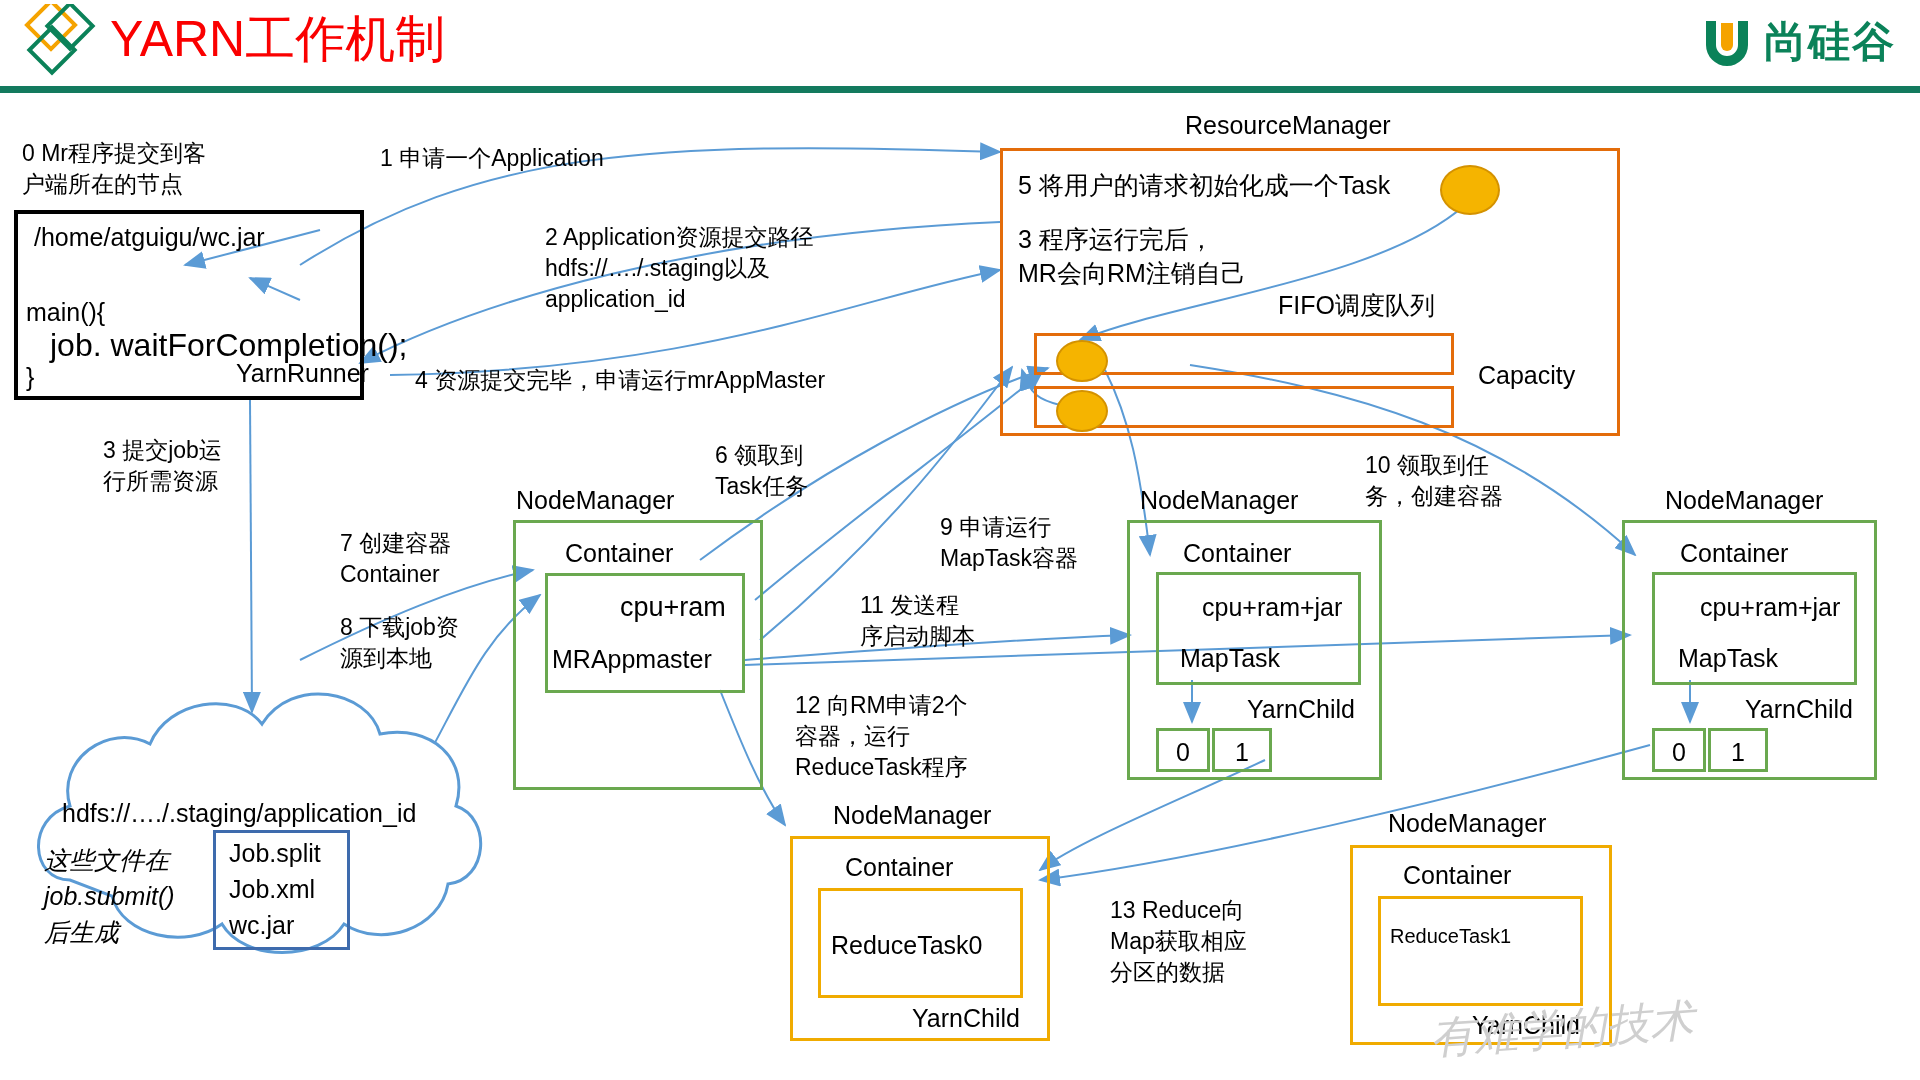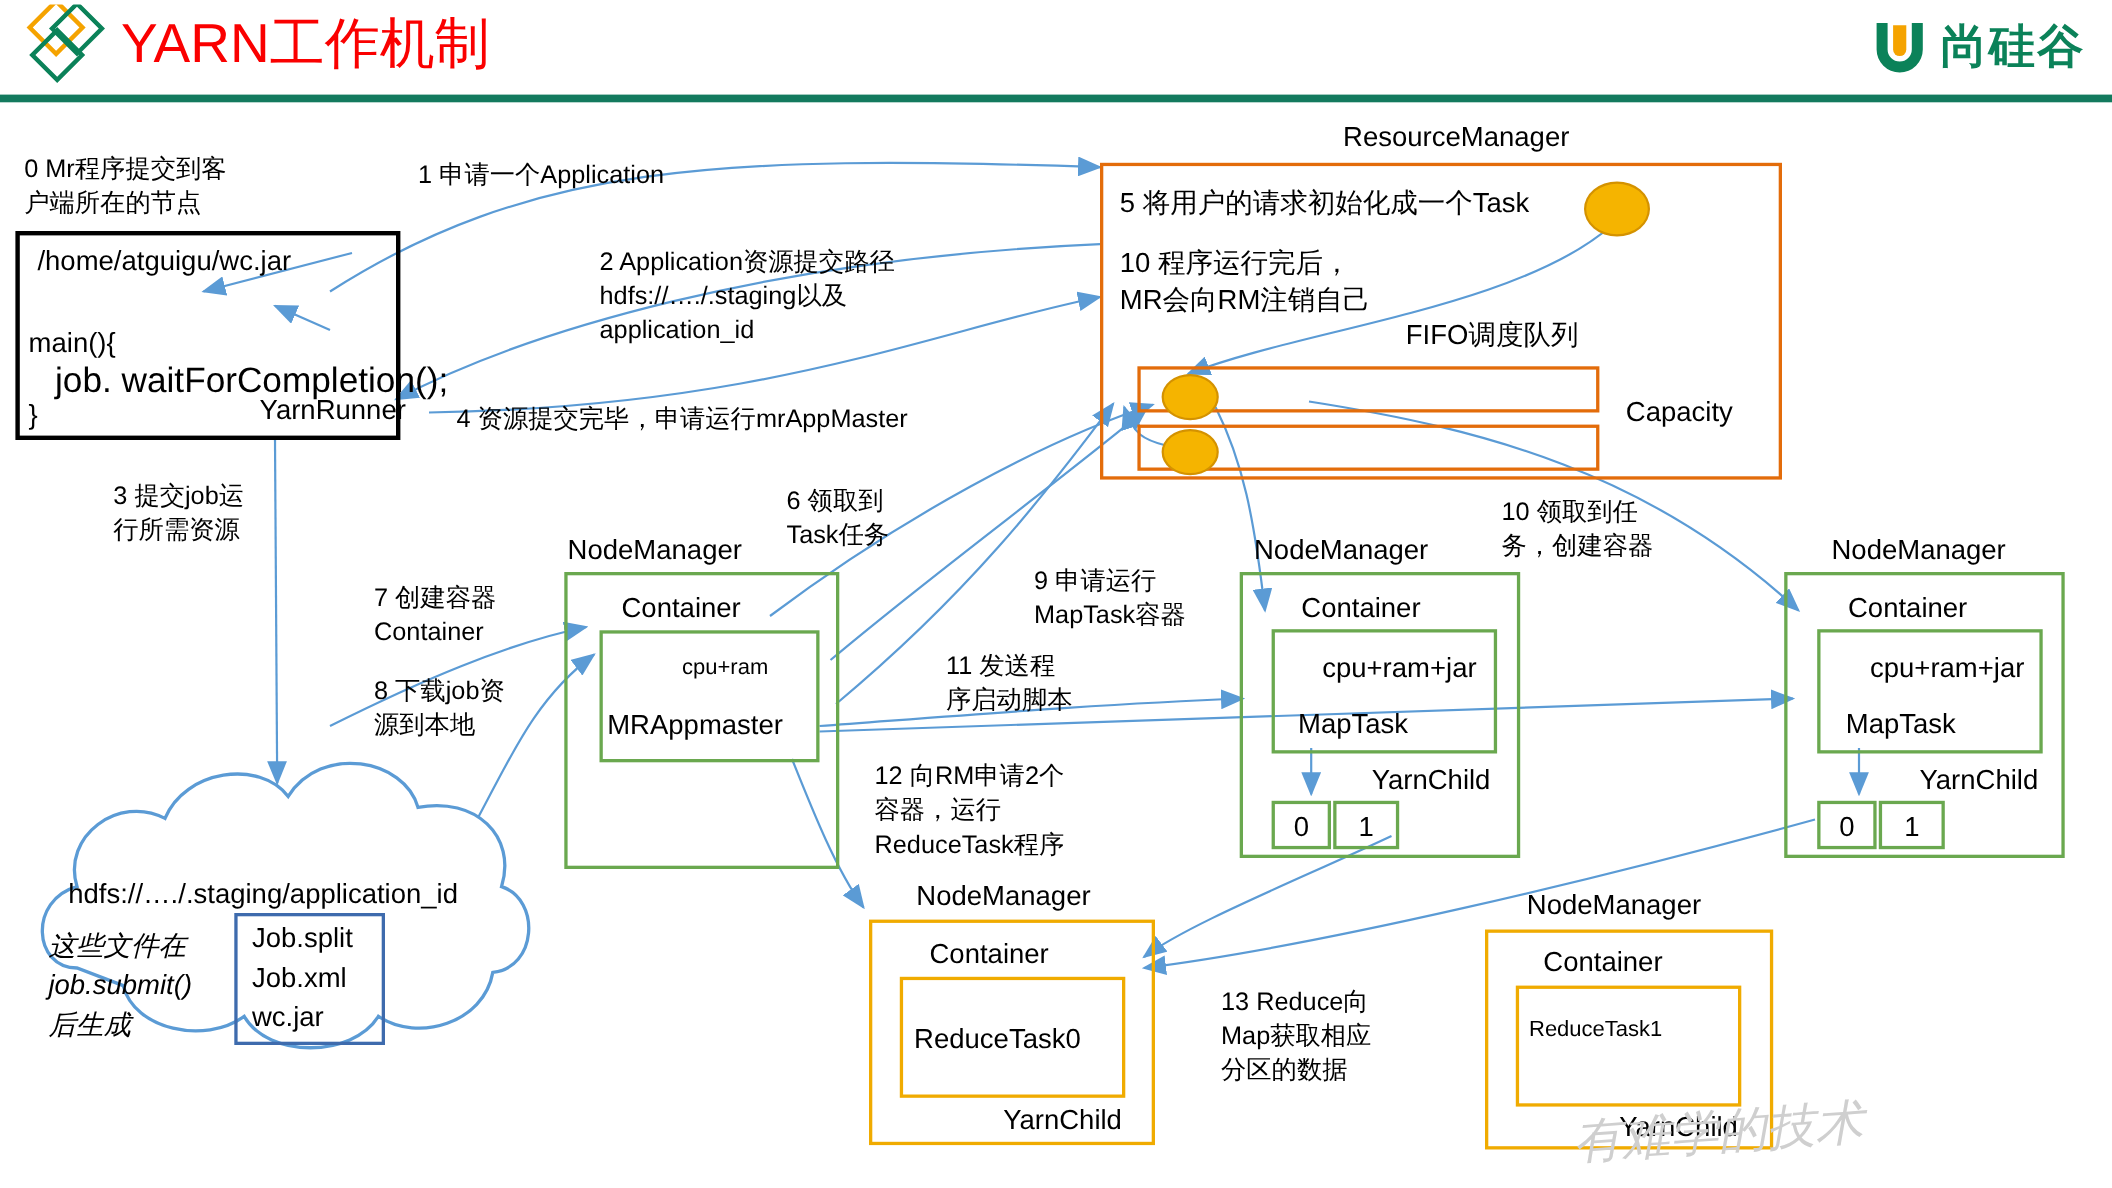--- a/index.html
+++ b/index.html
@@ -144,38 +144,38 @@
 序启动脚本</div>
 <div class="lbl" style="left:795px;top:690px;">12 向RM申请2个
 容器，运行
 ReduceTask程序</div>
 <div class="lbl" style="left:1365px;top:450px;">10 领取到任
 务，创建容器</div>
 <div class="lbl" style="left:1110px;top:895px;">13 Reduce向
 Map获取相应
 分区的数据</div>
 
-<div class="lbl" style="left:1185px;top:110px;font-size:25px;margin-left:36px;">ResourceManager</div>
+<div class="lbl" style="left:1185px;top:110px;font-size:25px;">ResourceManager</div>
 <div class="box box-orange" style="left:1000px;top:148px;width:620px;height:288px;"></div>
 <div class="lbl" style="left:1018px;top:170px;font-size:25px;">5 将用户的请求初始化成一个Task</div>
 <div class="ellipse" style="left:1440px;top:165px;width:56px;height:46px;"></div>
-<div class="lbl" style="left:1018px;top:222px;font-size:25px;line-height:34px;">10 程序运行完后，
+<div class="lbl" style="left:1018px;top:222px;font-size:25px;line-height:34px;">3 程序运行完后，
 MR会向RM注销自己</div>
 <div class="lbl" style="left:1278px;top:290px;font-size:25px;">FIFO调度队列</div>
 <div class="box box-orange" style="left:1034px;top:333px;width:420px;height:42px;"></div>
 <div class="ellipse" style="left:1056px;top:340px;width:48px;height:38px;"></div>
 <div class="box box-orange" style="left:1034px;top:386px;width:420px;height:42px;"></div>
 <div class="ellipse" style="left:1056px;top:390px;width:48px;height:38px;"></div>
 <div class="lbl" style="left:1478px;top:360px;font-size:25px;">Capacity</div>
 
 <div class="lbl" style="left:516px;top:485px;font-size:25px;">NodeManager</div>
 <div class="box box-green" style="left:513px;top:520px;width:250px;height:270px;"></div>
 <div class="lbl" style="left:565px;top:538px;font-size:25px;">Container</div>
 <div class="box box-green" style="left:545px;top:573px;width:200px;height:120px;"></div>
-<div class="lbl" style="left:620px;top:592px;font-size:20px;">cpu+ram</div>
+<div class="lbl" style="left:620px;top:592px;font-size:27px;">cpu+ram</div>
 <div class="lbl" style="left:552px;top:644px;font-size:25px;">MRAppmaster</div>
 
 <div class="lbl" style="left:1140px;top:485px;font-size:25px;">NodeManager</div>
 <div class="box box-green" style="left:1127px;top:520px;width:255px;height:260px;"></div>
 <div class="lbl" style="left:1183px;top:538px;font-size:25px;">Container</div>
 <div class="box box-green" style="left:1156px;top:572px;width:205px;height:113px;"></div>
 <div class="lbl" style="left:1202px;top:592px;font-size:25px;">cpu+ram+jar</div>
 <div class="lbl" style="left:1180px;top:643px;font-size:25px;">MapTask</div>
 <div class="lbl" style="left:1247px;top:694px;font-size:25px;">YarnChild</div>
 <div class="box box-green" style="left:1156px;top:728px;width:54px;height:44px;"></div>

